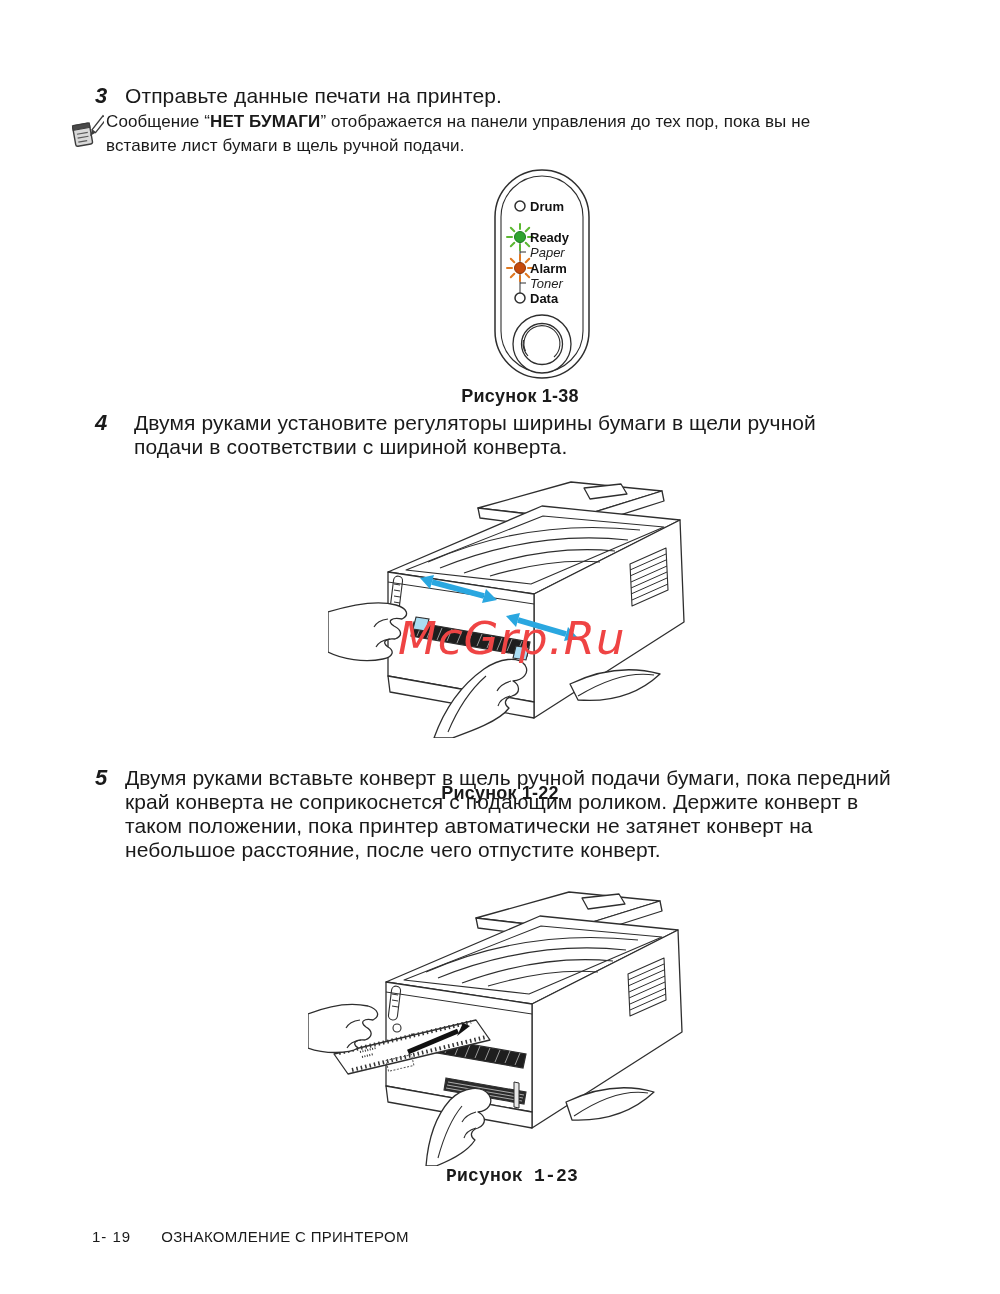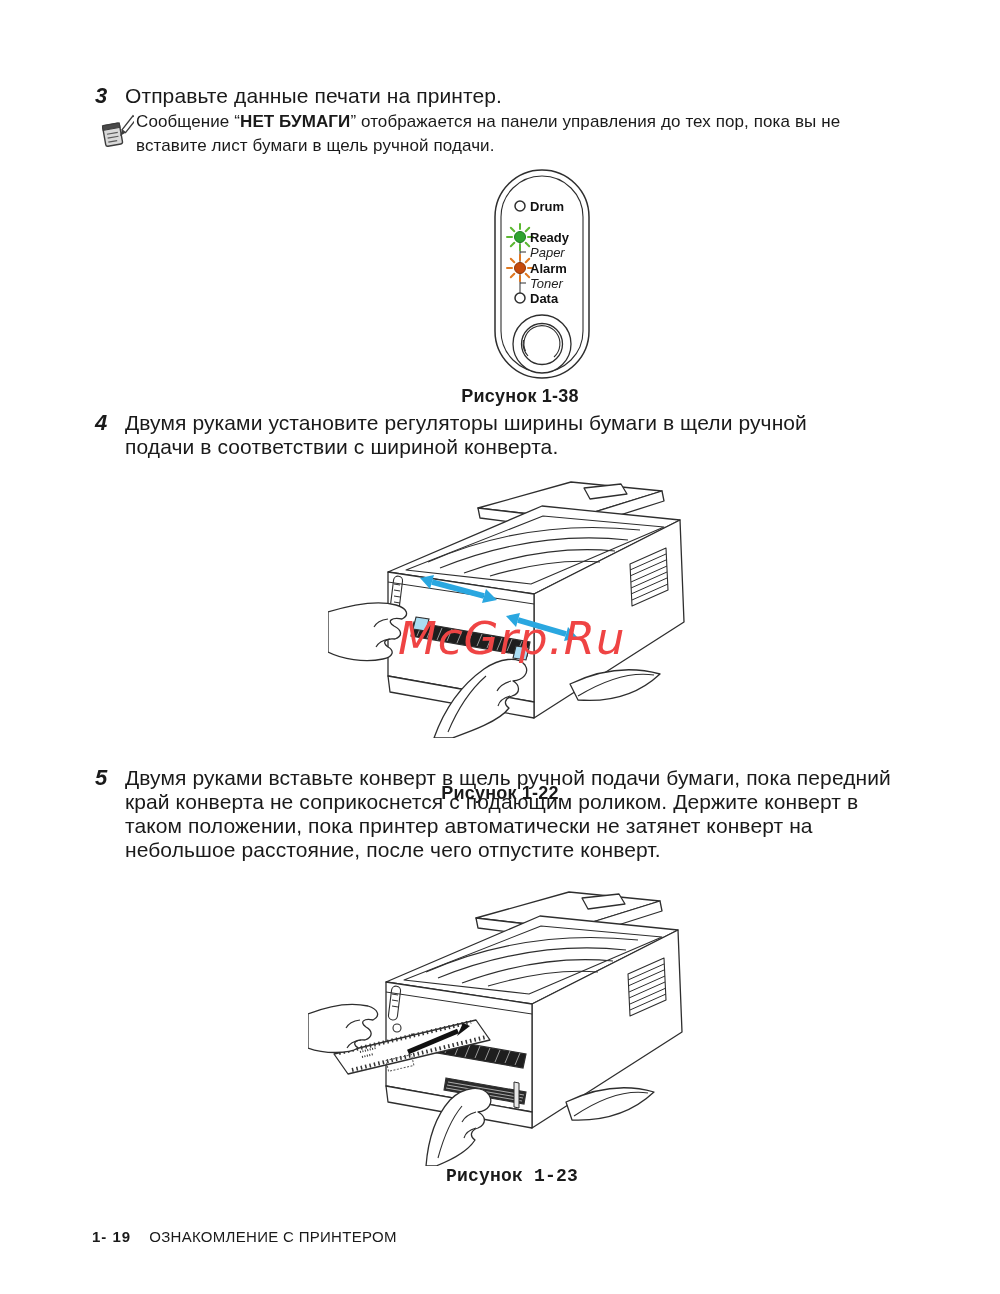--- a/index.html
+++ b/index.html
@@ -17,37 +17,37 @@
   .note-row{display:flex;}
   .note-icon-box{flex:none;width:36px;padding-top:2px;}
   .note-text{font-size:17px;line-height:24px;width:774px;letter-spacing:0.1px;}
   .note-text b{font-weight:bold;}
   .caption{font-size:18px;font-weight:bold;text-align:center;letter-spacing:0.2px;}
   .watermark{
     font-size:45px;font-style:italic;letter-spacing:1px;
     font-family:"DejaVu Sans", sans-serif;color:#ef4444;white-space:nowrap;
   }
   .footer{font-size:15px;letter-spacing:0.3px;}
-  .footer .pagenum{font-weight:bold;margin-right:18px;letter-spacing:1px;}
+  .footer .pagenum{font-weight:normal;margin-right:30px;letter-spacing:1px;}
   svg{display:block;}
   .pl-b{font:bold 13px "Liberation Sans", sans-serif;fill:#111;}
   .pl-i{font:italic 13px "Liberation Sans", sans-serif;fill:#222;}
   .outline{fill:#ffffff;stroke:#2e2e2e;stroke-width:1.3;stroke-linejoin:round;}
   .stroke-only{fill:none;stroke:#2e2e2e;stroke-width:1.1;stroke-linejoin:round;}
   .thin{fill:none;stroke:#2e2e2e;stroke-width:1;}
 </style>
 </head>
 <body>
 
 <div class="abs step" style="left:95px;top:84px;width:820px;">
   <div class="step-num">3</div>
   <div class="step-text">Отправьте данные печати на принтер.</div>
 </div>
 
-<div class="abs note-row" style="left:100px;top:110px;">
+<div class="abs note-row" style="left:70px;top:110px;">
   <div class="note-icon-box">
     <svg width="34" height="38" viewBox="0 0 34 38">
       <g transform="rotate(-10 14 22)">
         <rect x="4" y="12" width="17" height="21" rx="2" fill="#d9d9d9" stroke="#3c3c3c" stroke-width="1.4"></rect>
         <rect x="4" y="12" width="17" height="4.5" fill="#4a4a4a" stroke="#3c3c3c" stroke-width="1"></rect>
         <line x1="7" y1="21" x2="18" y2="21" stroke="#5a5a5a" stroke-width="1.2"></line>
         <line x1="7" y1="25" x2="18" y2="25" stroke="#5a5a5a" stroke-width="1.2"></line>
         <line x1="7" y1="29" x2="16" y2="29" stroke="#5a5a5a" stroke-width="1.2"></line>
       </g>
       <g transform="rotate(38 26 16)">
@@ -113,21 +113,21 @@
       <circle cx="50" cy="177" r="20.5" fill="#ffffff" stroke="#2e2e2e" stroke-width="1.3"></circle>
       <path d="M33.5,184 A18,18 0 1 1 62,190" fill="none" stroke="#2e2e2e" stroke-width="1.1"></path>
       <path d="M36,189 A19,19 0 0 1 31.5,173" fill="none" stroke="#2e2e2e" stroke-width="1.1"></path>
     </g>
   </svg>
 </div>
 <div class="abs caption" style="left:420px;top:386px;width:200px;">Рисунок 1-38</div>
 
 <div class="abs step" style="left:95px;top:411px;width:740px;">
   <div class="step-num">4</div>
-  <div class="step-text" style="width:700px;">Двумя руками установите регуляторы ширины бумаги в щели ручной подачи в соответствии с шириной конверта.</div>
+  <div class="step-text" style="width:700px;margin-left:9px;">Двумя руками установите регуляторы ширины бумаги в щели ручной подачи в соответствии с шириной конверта.</div>
 </div>
 
 <div class="abs" style="left:328px;top:470px;">
   <svg width="380" height="268" viewBox="0 0 380 268">
     <g>
       <path class="outline" d="M150,38 L243,12 L334,21 L244,49 Z"></path>
       <path class="outline" d="M150,38 L244,49 L245,60 L152,48 Z"></path>
       <path class="outline" d="M334,21 L336,31 L245,60 L244,49 Z"></path>
       <path class="outline" d="M256,18 L293,14 L299,24 L262,29 Z"></path>
       <path class="outline" d="M60,102 L214,36 L352,50 L206,124 Z"></path>

